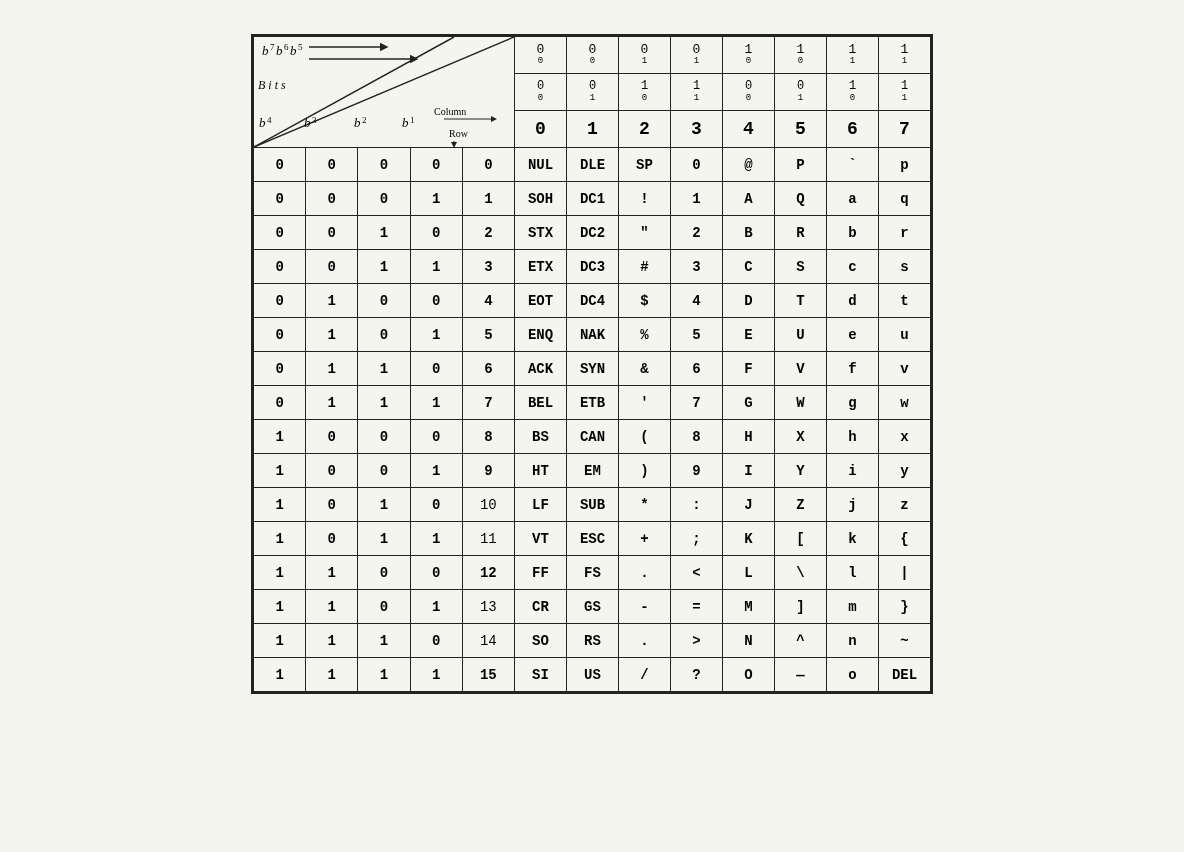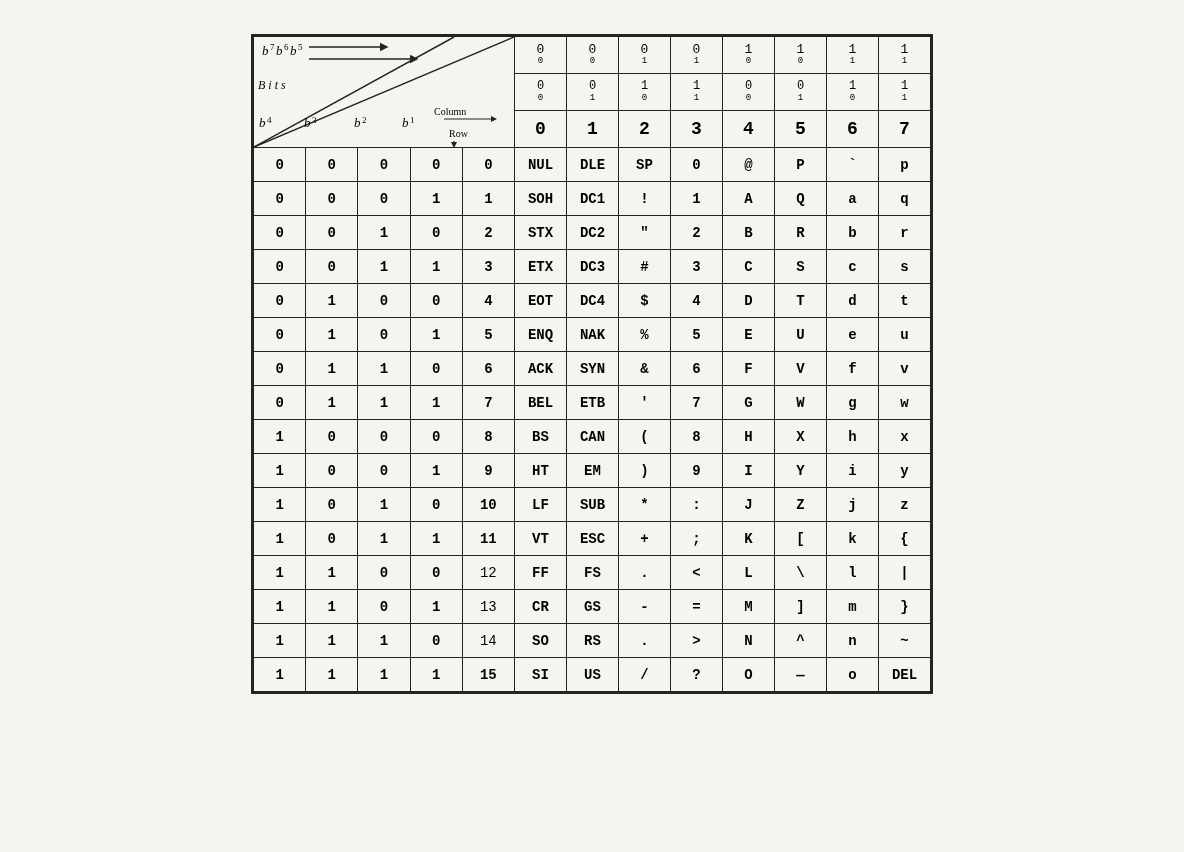--- a/index.html
+++ b/index.html
@@ -384,51 +384,51 @@
           <td class="data-cell">I</td>
           <td class="data-cell">Y</td>
           <td class="data-cell">i</td>
           <td class="data-cell">y</td>
         </tr>
         <tr>
           <td class="data-cell">1</td>
           <td class="data-cell">0</td>
           <td class="data-cell">1</td>
           <td class="data-cell">0</td>
-          <td class="data-cell" style="font-weight: bold;">10</td>
+          <td class="data-cell" style="font-weight: normal;">10</td>
           <td class="data-cell">LF</td>
           <td class="data-cell">SUB</td>
           <td class="data-cell">*</td>
           <td class="data-cell">:</td>
           <td class="data-cell">J</td>
           <td class="data-cell">Z</td>
           <td class="data-cell">j</td>
           <td class="data-cell">z</td>
         </tr>
         <tr>
           <td class="data-cell">1</td>
           <td class="data-cell">0</td>
           <td class="data-cell">1</td>
           <td class="data-cell">1</td>
-          <td class="data-cell" style="font-weight: bold;">11</td>
+          <td class="data-cell" style="font-weight: normal;">11</td>
           <td class="data-cell">VT</td>
           <td class="data-cell">ESC</td>
           <td class="data-cell">+</td>
           <td class="data-cell">;</td>
           <td class="data-cell">K</td>
           <td class="data-cell">[</td>
           <td class="data-cell">k</td>
           <td class="data-cell">{</td>
         </tr>
         <tr>
           <td class="data-cell">1</td>
           <td class="data-cell">1</td>
           <td class="data-cell">0</td>
           <td class="data-cell">0</td>
-          <td class="data-cell" style="font-weight: normal;">12</td>
+          <td class="data-cell" style="font-weight: bold;">12</td>
           <td class="data-cell">FF</td>
           <td class="data-cell">FS</td>
           <td class="data-cell">.</td>
           <td class="data-cell">&lt;</td>
           <td class="data-cell">L</td>
           <td class="data-cell">\</td>
           <td class="data-cell">l</td>
           <td class="data-cell">|</td>
         </tr>
         <tr>

